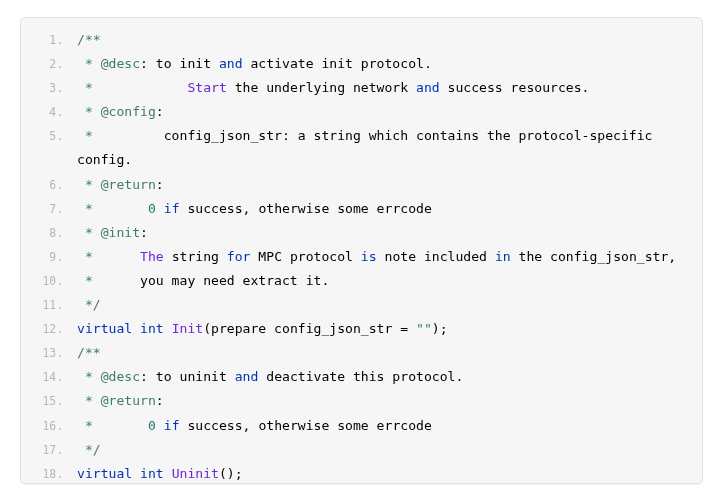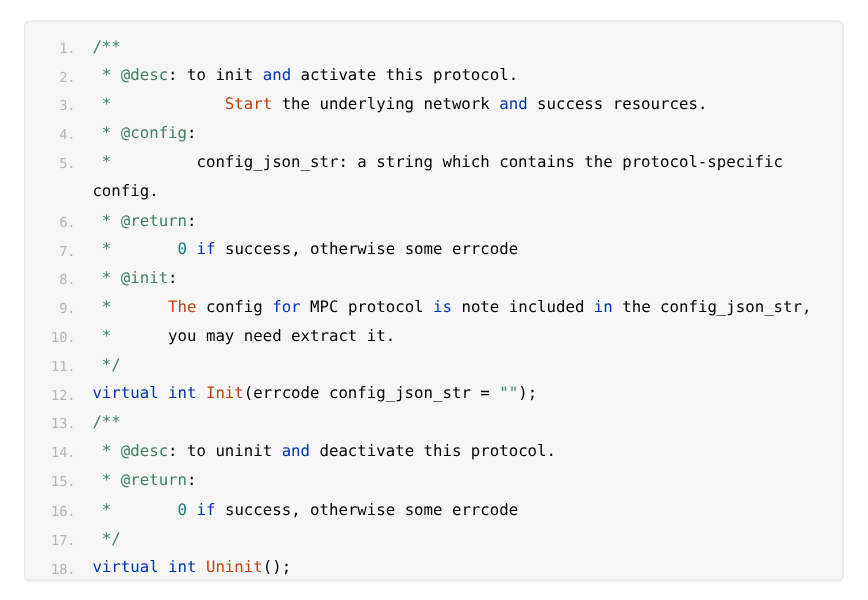--- a/index.html
+++ b/index.html
@@ -55,42 +55,42 @@
     left: -44px;
     width: 40px;
     text-align: right;
     color: #b5b5b5;
     font-size: 11.4px;
     font-family: "DejaVu Sans Mono", monospace;
   }
 
   .tok-cm   { color: #3f7f5f; }   
   .tok-kw   { color: #0033b3; }   
-  .tok-fn   { color: #c2410c; }   
+  .tok-fn   { color: #6d28d9; }   
   .tok-num  { color: #1b7b74; }   
   .tok-str  { color: #3f7f5f; }   
   .tok-txt  { color: #000000; }
 </style>
 </head>
 <body>
 
 <div id="code-block">
   <ol class="code-lines">
       <li class="code-line"><span class="tok-cm">/**</span></li>
-      <li class="code-line"><span class="tok-cm"> * </span><span class="tok-cm">@desc</span><span class="tok-txt">: to init </span><span class="tok-kw">and</span><span class="tok-txt"> activate this protocol.</span></li>
+      <li class="code-line"><span class="tok-cm"> * </span><span class="tok-cm">@desc</span><span class="tok-txt">: to init </span><span class="tok-kw">and</span><span class="tok-txt"> activate init protocol.</span></li>
       <li class="code-line"><span class="tok-cm"> * </span><span class="tok-txt">           </span><span class="tok-fn">Start</span><span class="tok-txt"> the underlying network </span><span class="tok-kw">and</span><span class="tok-txt"> success resources.</span></li>
       <li class="code-line"><span class="tok-cm"> * </span><span class="tok-cm">@config</span><span class="tok-txt">:</span></li>
       <li class="code-line"><span class="tok-cm"> * </span><span class="tok-txt">        config_json_str: a string which contains the protocol-specific config.</span></li>
       <li class="code-line"><span class="tok-cm"> * </span><span class="tok-cm">@return</span><span class="tok-txt">:</span></li>
       <li class="code-line"><span class="tok-cm"> * </span><span class="tok-txt">      </span><span class="tok-num">0</span><span class="tok-txt"> </span><span class="tok-kw">if</span><span class="tok-txt"> success, otherwise some errcode</span></li>
       <li class="code-line"><span class="tok-cm"> * </span><span class="tok-cm">@init</span><span class="tok-txt">:</span></li>
-      <li class="code-line"><span class="tok-cm"> * </span><span class="tok-txt">     </span><span class="tok-fn">The</span><span class="tok-txt"> config </span><span class="tok-kw">for</span><span class="tok-txt"> MPC protocol </span><span class="tok-kw">is</span><span class="tok-txt"> note included </span><span class="tok-kw">in</span><span class="tok-txt"> the config_json_str,</span></li>
+      <li class="code-line"><span class="tok-cm"> * </span><span class="tok-txt">     </span><span class="tok-fn">The</span><span class="tok-txt"> string </span><span class="tok-kw">for</span><span class="tok-txt"> MPC protocol </span><span class="tok-kw">is</span><span class="tok-txt"> note included </span><span class="tok-kw">in</span><span class="tok-txt"> the config_json_str,</span></li>
       <li class="code-line"><span class="tok-cm"> * </span><span class="tok-txt">     you may need extract it.</span></li>
       <li class="code-line"><span class="tok-cm"> */</span></li>
-      <li class="code-line"><span class="tok-kw">virtual</span><span class="tok-txt"> </span><span class="tok-kw">int</span><span class="tok-txt"> </span><span class="tok-fn">Init</span><span class="tok-txt">(errcode config_json_str = </span><span class="tok-str">""</span><span class="tok-txt">);</span></li>
+      <li class="code-line"><span class="tok-kw">virtual</span><span class="tok-txt"> </span><span class="tok-kw">int</span><span class="tok-txt"> </span><span class="tok-fn">Init</span><span class="tok-txt">(prepare config_json_str = </span><span class="tok-str">""</span><span class="tok-txt">);</span></li>
       <li class="code-line"><span class="tok-cm">/**</span></li>
       <li class="code-line"><span class="tok-cm"> * </span><span class="tok-cm">@desc</span><span class="tok-txt">: to uninit </span><span class="tok-kw">and</span><span class="tok-txt"> deactivate this protocol.</span></li>
       <li class="code-line"><span class="tok-cm"> * </span><span class="tok-cm">@return</span><span class="tok-txt">:</span></li>
       <li class="code-line"><span class="tok-cm"> * </span><span class="tok-txt">      </span><span class="tok-num">0</span><span class="tok-txt"> </span><span class="tok-kw">if</span><span class="tok-txt"> success, otherwise some errcode</span></li>
       <li class="code-line"><span class="tok-cm"> */</span></li>
       <li class="code-line"><span class="tok-kw">virtual</span><span class="tok-txt"> </span><span class="tok-kw">int</span><span class="tok-txt"> </span><span class="tok-fn">Uninit</span><span class="tok-txt">();</span></li>
     </ol>
 </div>
 
 </body></html>

